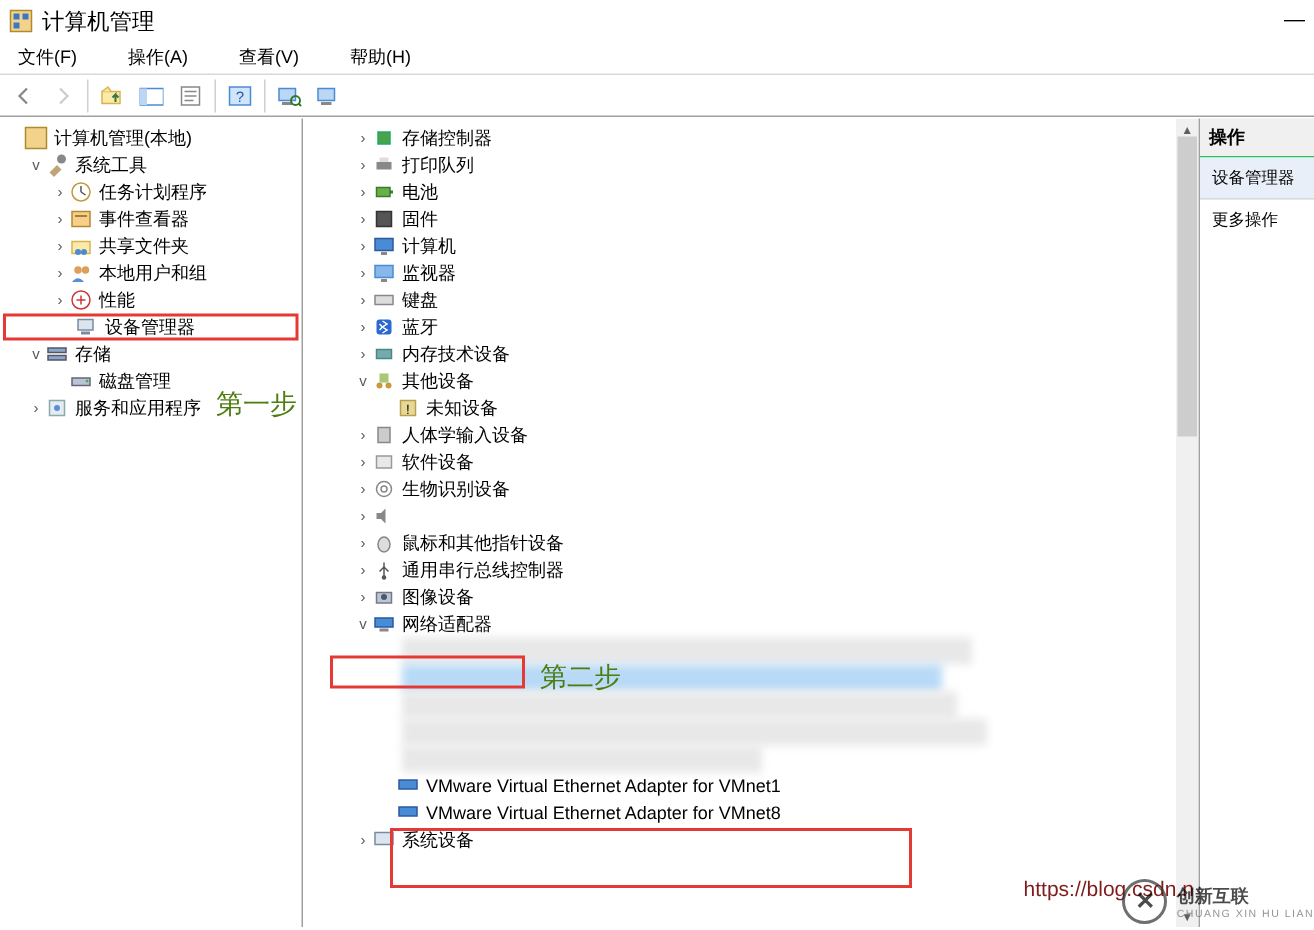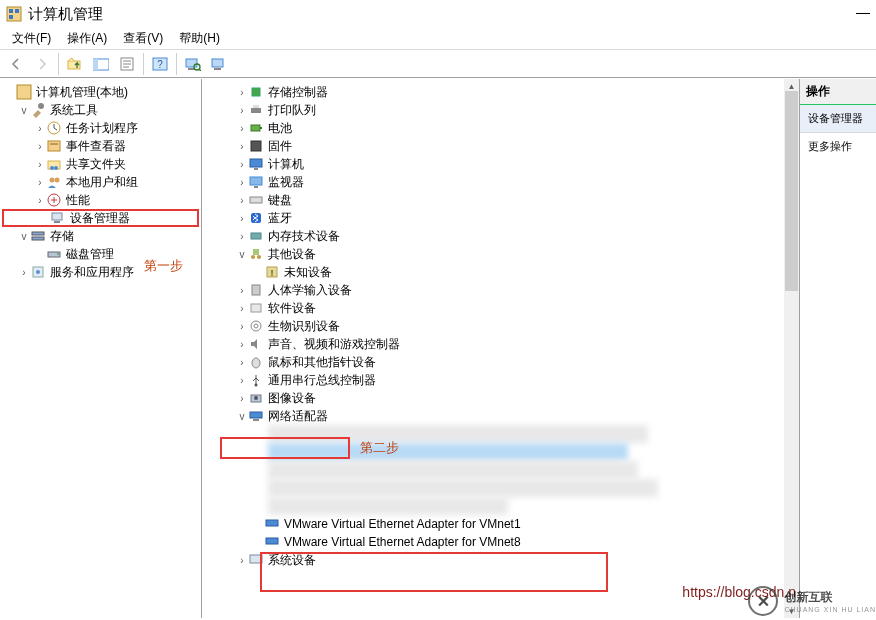--- a/index.html
+++ b/index.html
@@ -1,41 +1,41 @@
 <!DOCTYPE html>
 <html><head>
 <meta charset="utf-8">
 <style>
 * { box-sizing: border-box; margin: 0; padding: 0; }
 body { font-family: "Microsoft YaHei", "SimSun", Tahoma, sans-serif; font-size: 12px; background: #fff; color: #000; width: 876px; height: 620px; overflow: hidden; position: relative; }
 .titlebar { height: 28px; display: flex; align-items: center; padding: 0 6px; background: #fff; }
 .titlebar-icon { width: 16px; height: 16px; margin-right: 6px; }
 .title-text { font-size: 15px; }
 .win-btn { position: absolute; right: 6px; top: 4px; font-size: 14px; }
-.menubar { height: 22px; display: flex; align-items: center; gap: 0; padding: 0 4px; border-bottom: 1px solid #d9d9d9; background: #fff; }
+.menubar { height: 22px; display: flex; align-items: center; gap: 18px; padding: 0 4px; border-bottom: 1px solid #d9d9d9; background: #fff; }
 .menubar span { padding: 2px 8px; cursor: default; }
 .toolbar { height: 28px; display: flex; align-items: center; gap: 2px; padding: 0 4px; border-bottom: 1px solid #a0a0a0; background: #fff; }
 .tbtn { width: 24px; height: 24px; display: flex; align-items: center; justify-content: center; border: 1px solid transparent; }
 .tsep { width: 1px; height: 22px; background: #d0d0d0; margin: 0 2px; }
 .content { display: flex; height: 540px; border-top: 1px solid #fff; }
 .left-pane { width: 202px; border-right: 1px solid #a0a0a0; overflow: auto; padding-top: 4px; background: #fff; }
 .center-pane { flex: 1; position: relative; overflow: hidden; border-right: 1px solid #a0a0a0; background: #fff; }
 .center-scroll { position: absolute; left: 0; top: 0; right: 15px; bottom: 0; overflow: auto; padding-top: 4px; }
 .scrollbar { position: absolute; right: 0; top: 0; width: 15px; bottom: 0; background: #f0f0f0; }
 .scroll-thumb { position: absolute; top: 12px; left: 1px; right: 1px; height: 200px; background: #cdcdcd; }
 .scroll-arrow { position: absolute; left:0; right:0; height:14px; display:flex;align-items:center;justify-content:center;color:#606060;font-size:8px;}
 .right-pane { width: 76px; background: #fff; }
 .right-head { background: #f0f0f0; padding: 4px 6px; font-weight: bold; border-bottom: 1px solid #22c55e; }
 .right-item { padding: 6px 8px; background:#e9eff8;border-bottom:1px solid #d9d9d9; font-size:11px;}
 .right-link { padding: 6px 8px; font-size:11px;}
 .tree-row { display: flex; align-items: center; height: 18px; padding-right: 4px; white-space: nowrap; }
 .tree-row .exp { width: 12px; text-align: center; color: #5b5b5b; font-size: 10px; cursor: default; user-select:none;}
 .tree-row .ico { width: 16px; height: 16px; margin-right: 4px; display:flex;align-items:center;justify-content:center;}
 .i0 { padding-left: 4px; } .i1 { padding-left: 18px; } .i2 { padding-left: 34px; } .i3 { padding-left: 50px; }
-.ann { color: #c2410c; font-size: 13px; position: absolute; }
+.ann { color: #4d7c0f; font-size: 18px; position: absolute; }
 .redbox { border: 2px solid #e53935; position: absolute; pointer-events:none; }
 .blurred { filter: blur(3px); background: #e8e8e8; color: transparent; height: 18px; }
 .selected { background: #cce8ff; }
 .watermark { position:absolute; right:0; bottom:4px; display:flex; align-items:center; gap:6px; opacity:0.7; }
 .wm-logo { width:30px;height:30px;border:2px solid #333;border-radius:50%;display:flex;align-items:center;justify-content:center;font-weight:bold;font-size:16px;}
 .wm-text { font-size:12px; font-weight:bold; }
 .wm-sub { font-size:7px; letter-spacing:1px;color:#666;}
 .faded-url { position:absolute; right:80px; bottom:20px; color:#7f1d1d; font-size:14px; font-family:Arial;}
 svg { display: block; }
 </style>
@@ -373,21 +373,20 @@
           </span>
           <span>生物识别设备</span>
         </div>
       <div class="tree-row i2">
           <span class="exp">›</span>
           <span class="ico">
             <svg width="14" height="14">
               <path d="M2 5 L5 5 L8 2 L8 12 L5 9 L2 9 Z" fill="#888"></path>
             </svg>
           </span>
-          <span>声音、视频和游戏控制器</span>
         </div>
       <div class="tree-row i2">
           <span class="exp">›</span>
           <span class="ico">
             <svg width="14" height="14">
               <ellipse cx="7" cy="8" rx="4" ry="5" fill="#ddd" stroke="#888"></ellipse>
             </svg>
           </span>
           <span>鼠标和其他指针设备</span>
         </div>

